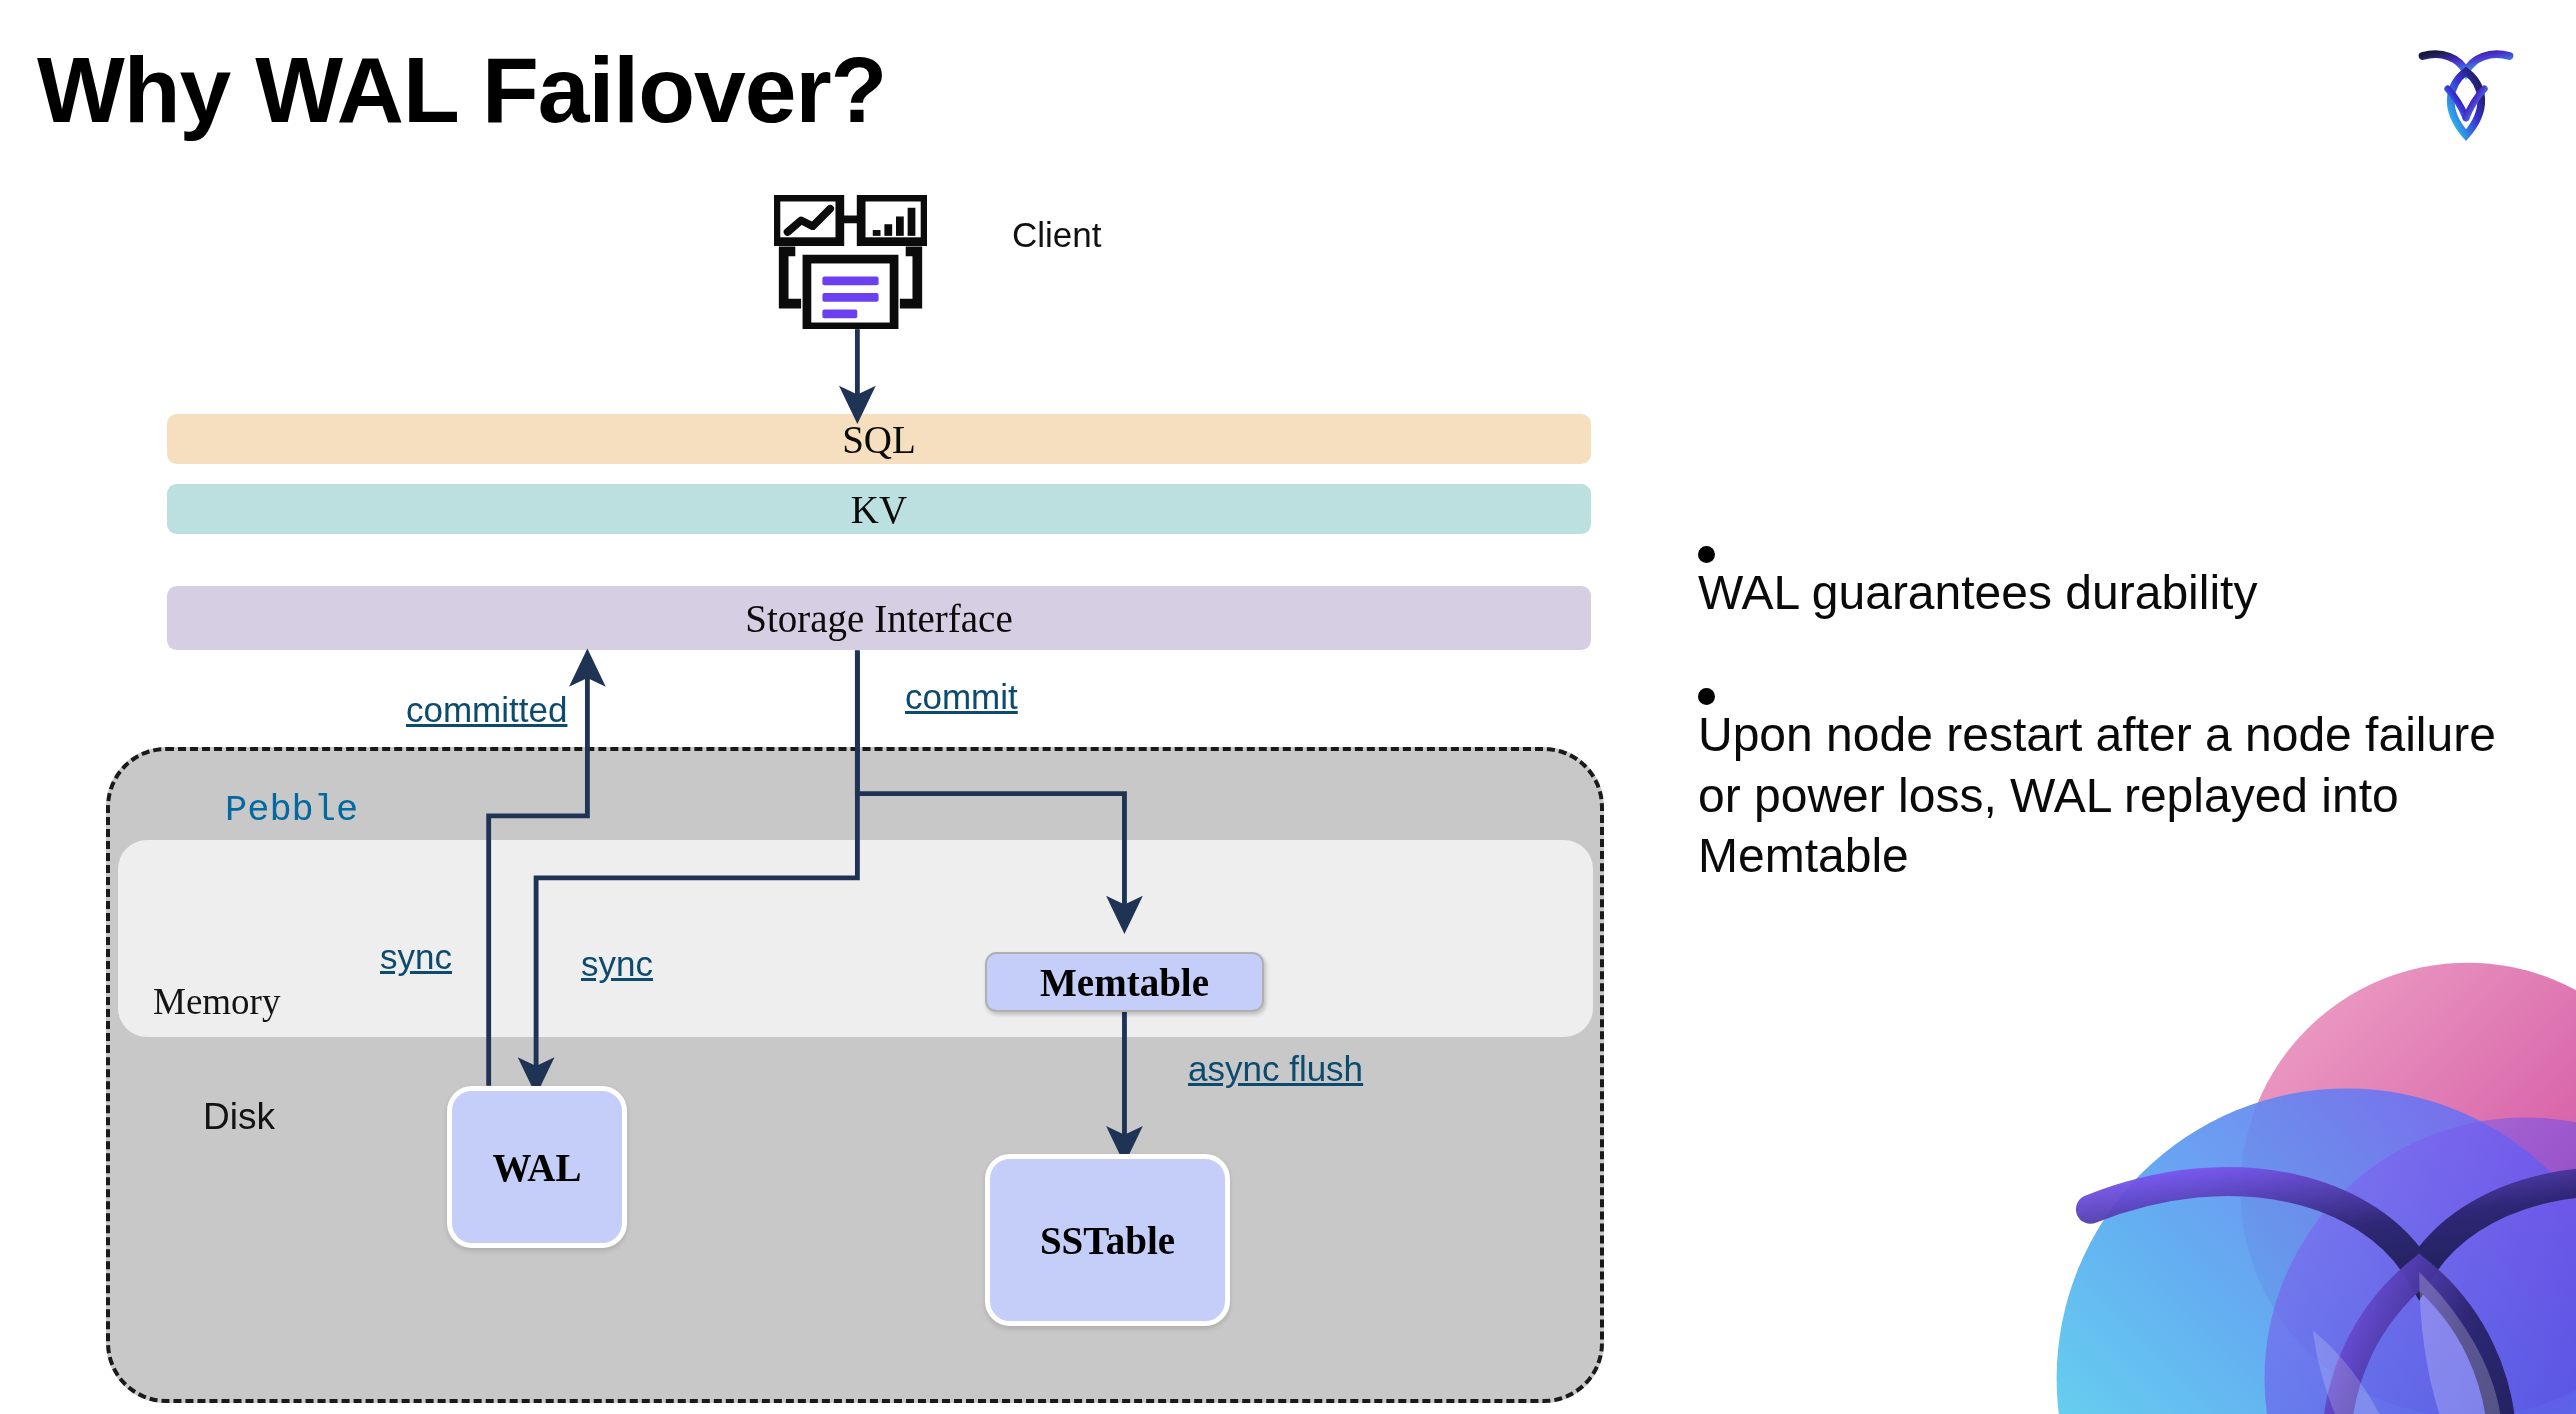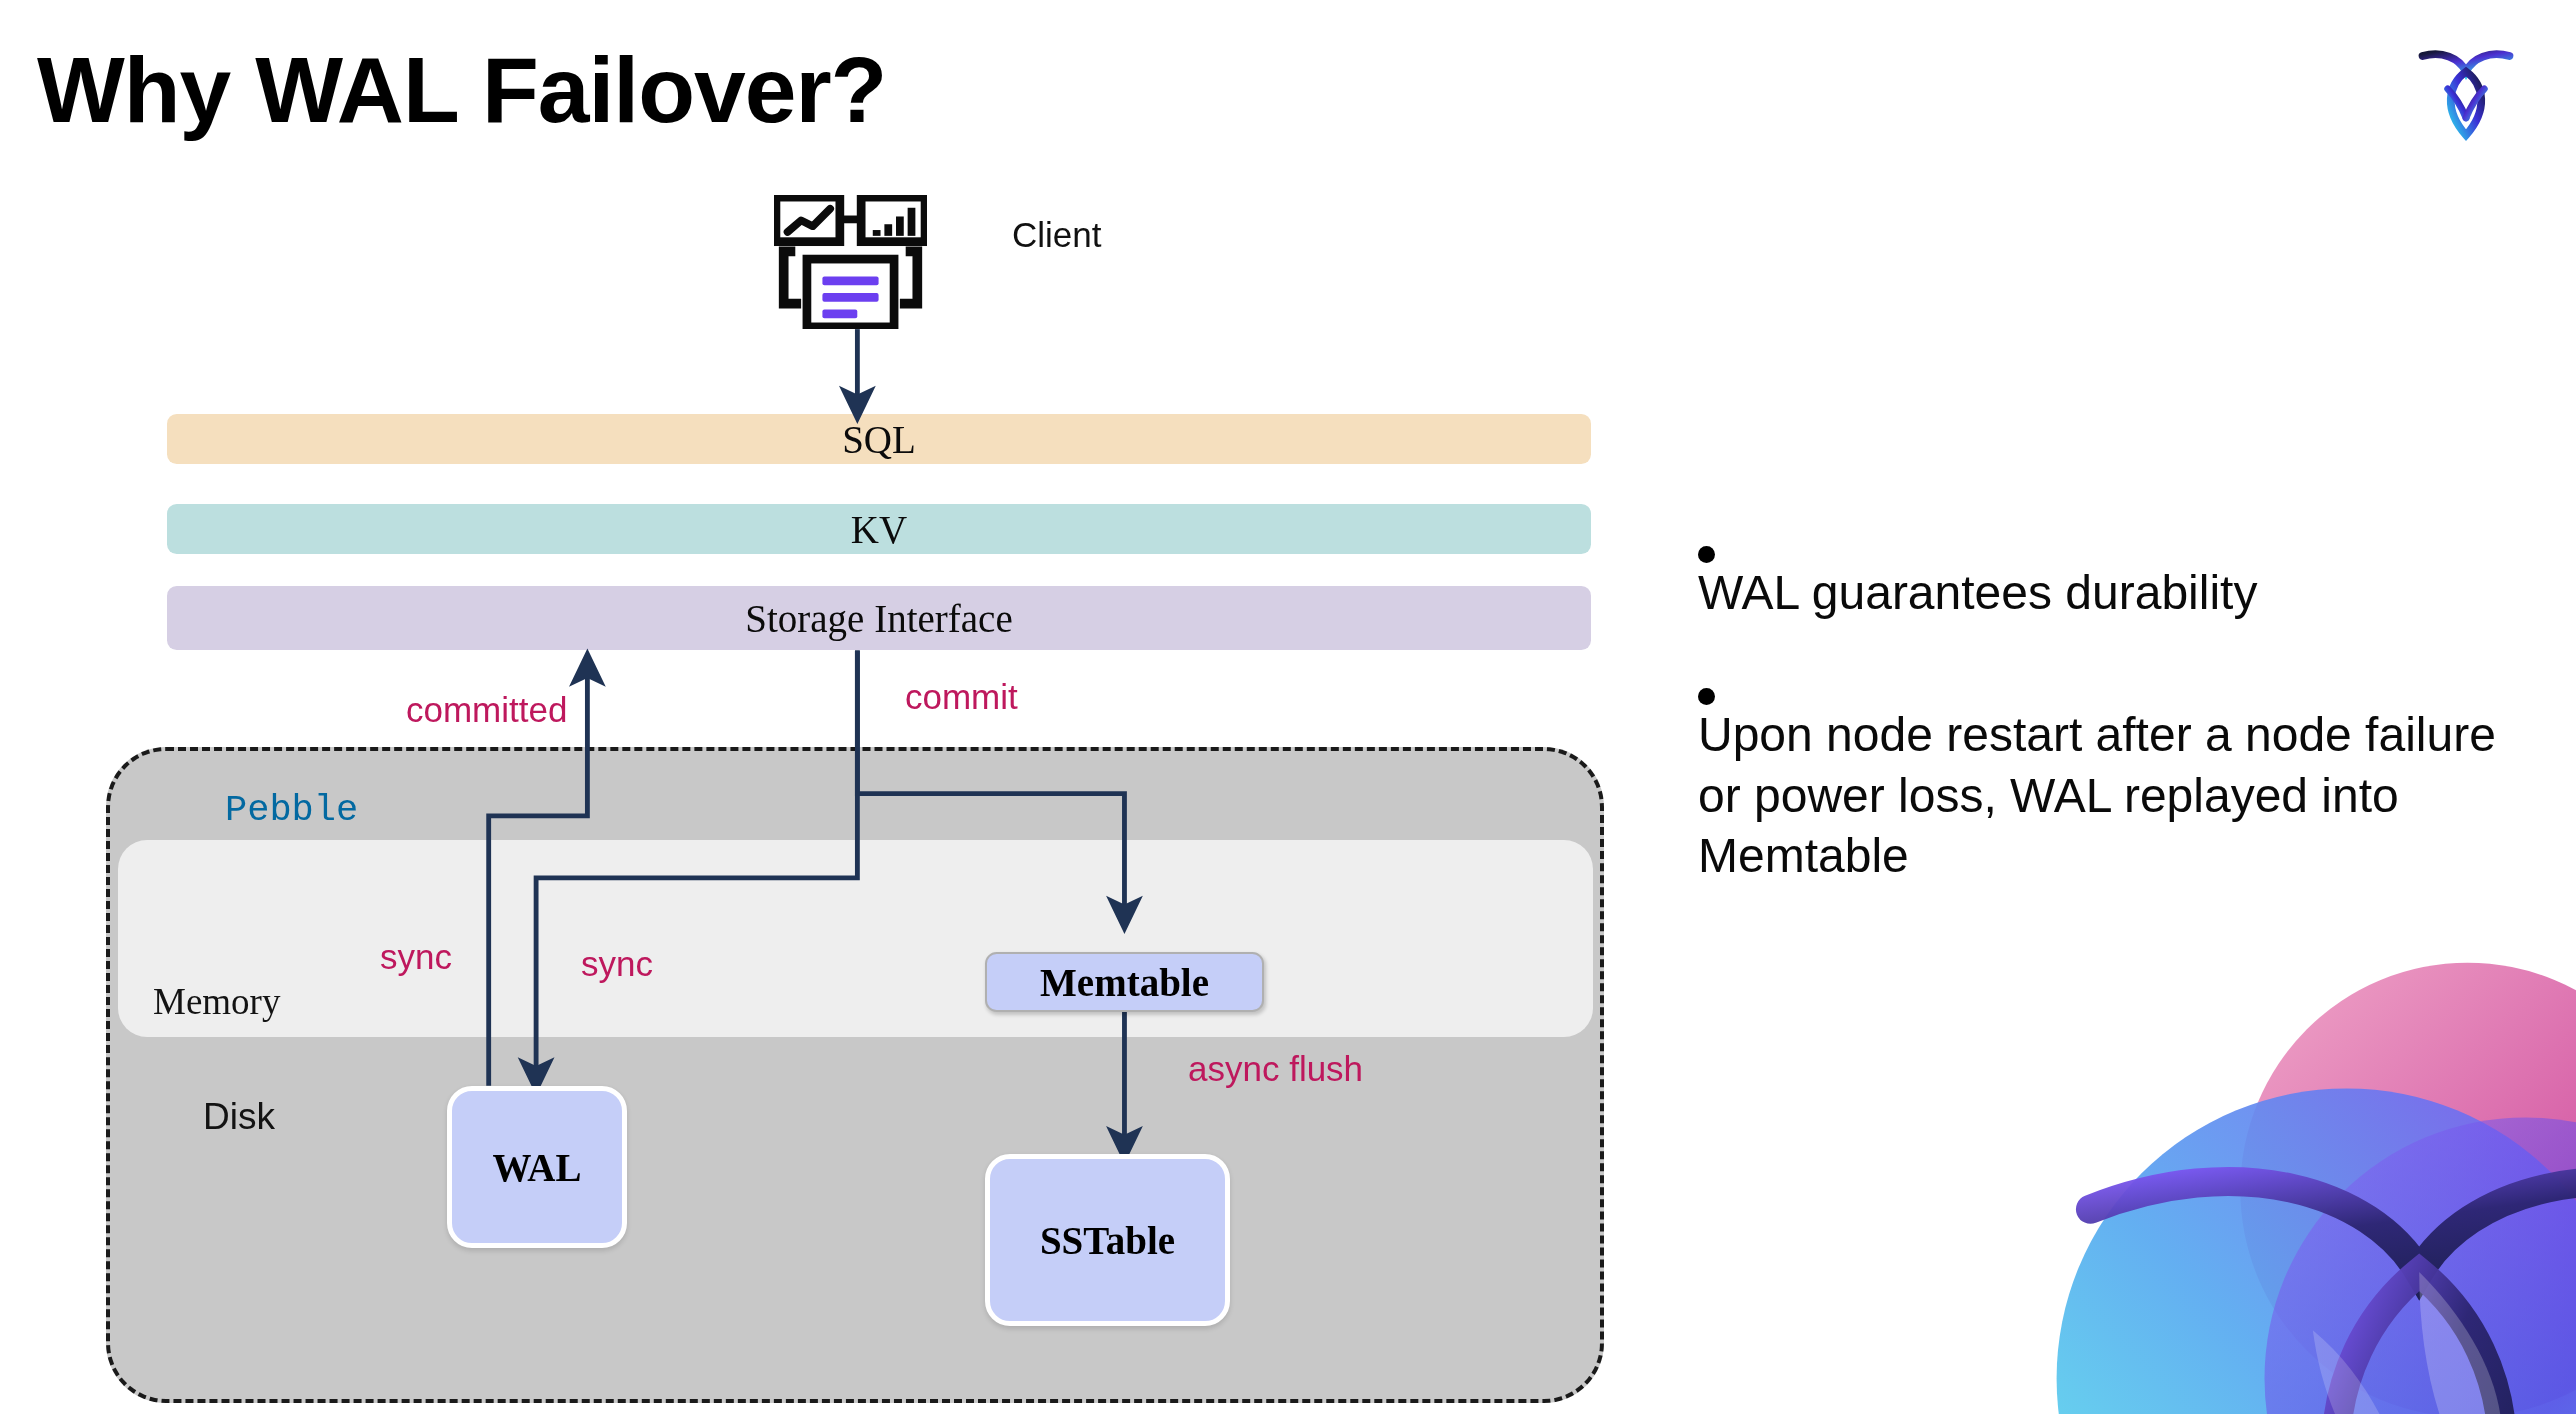--- a/index.html
+++ b/index.html
@@ -78,21 +78,21 @@
     border-radius: 9.7px;
     display: flex;
     align-items: center;
     justify-content: center;
     font-family: "Liberation Serif", serif;
     font-size: 39px;
     color: #0b0b0b;
     margin-left: 24px;
   }
   #bar-sql { top: 414px;  height: 50px; background: #f5dfbe; }
-  #bar-kv  { top: 504px;  height: 50px; background: #bcdfdf; }
+  #bar-kv  { top: 484px;  height: 50px; background: #bcdfdf; }
   #bar-si  { top: 586px;  height: 64px; background: #d6cfe4; }
 
   
   #pebble-box {
     position: absolute;
     left: 106px;
     top: 747px;
     width: 1498px;
     height: 656px;
     background: #c8c8c8;
@@ -170,22 +170,23 @@
     border-radius: 25px;
     font-size: 39px;
     box-shadow: 0 2.9px 4.8px rgba(0,0,0,0.13);
   }
 
   
   .edge-label {
     position: absolute;
     font-family: "Liberation Sans", sans-serif;
     font-size: 35px;
-    color: #be185d;
+    color: #0c4a6e;
     white-space: nowrap;
+    text-decoration: underline;
   }
   #lbl-committed { left: 406px;  top: 690px; }
   #lbl-commit    { left: 905px;  top: 677px; }
   #lbl-sync1     { left: 380px;  top: 937px; }
   #lbl-sync2     { left: 581px;  top: 944px; }
   #lbl-asyncflush{ left: 1188px; top: 1049px; }
 
   
   #arrows {
     position: absolute;

